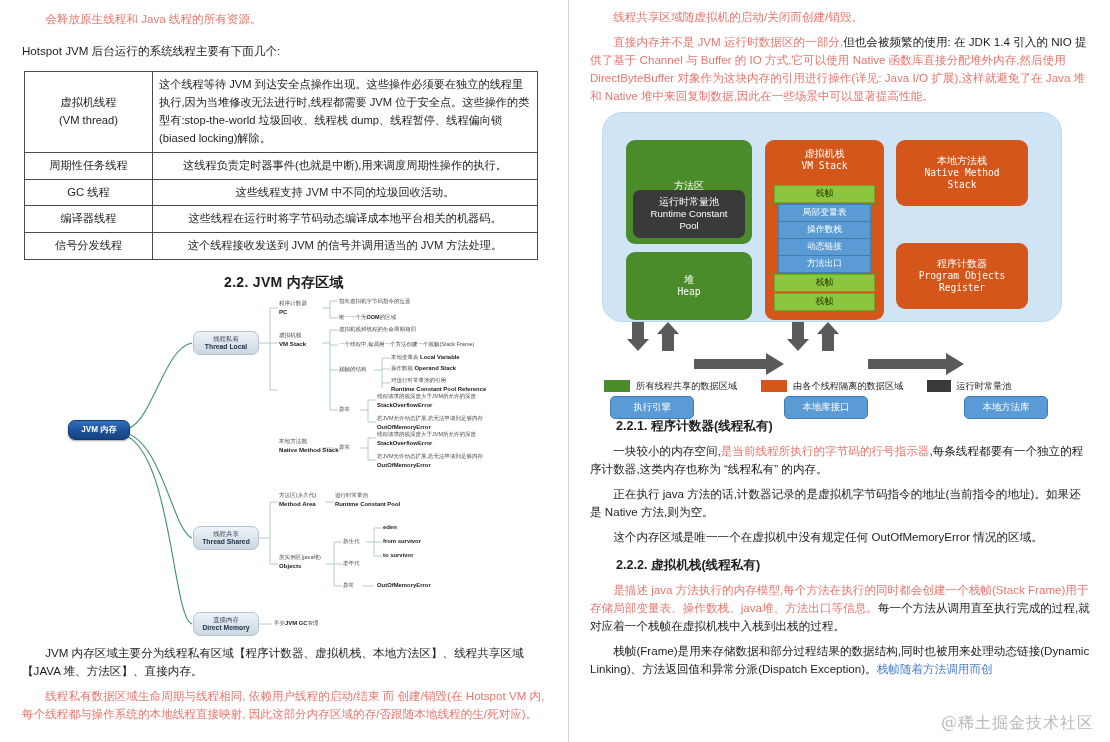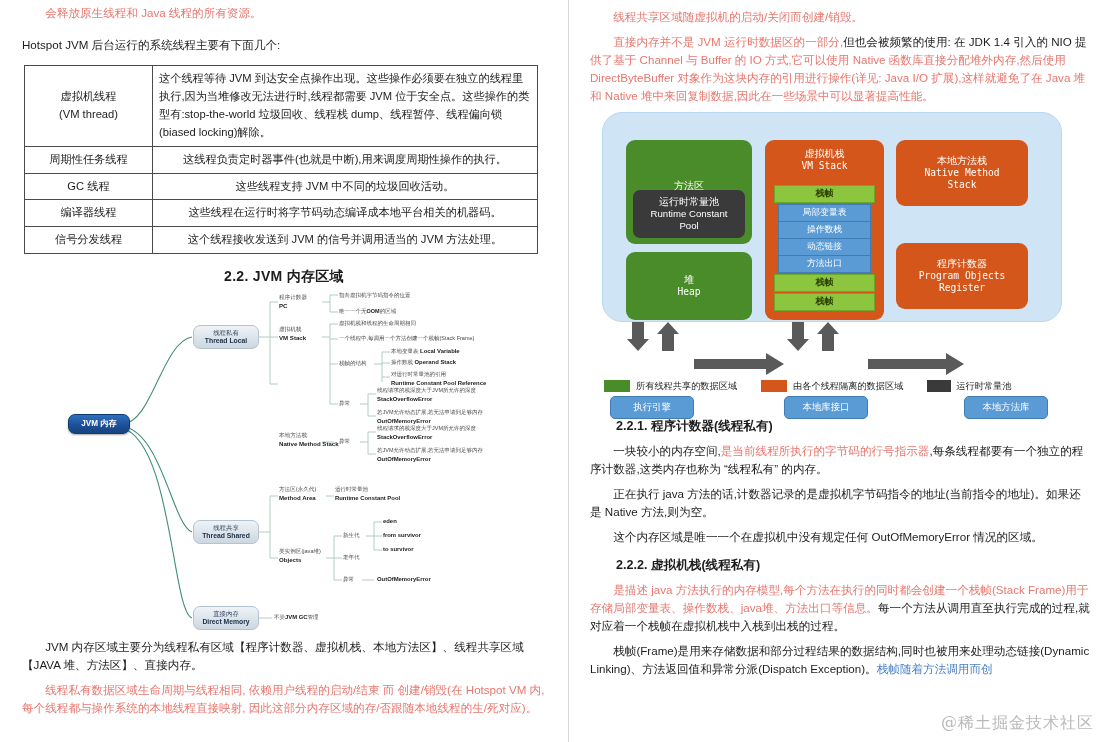--- a/index.html
+++ b/index.html
@@ -6,21 +6,21 @@
   html, body { margin:0; padding:0; }
   body {
     width:1110px; height:742px;
     background:#ffffff;
     font-family:"Liberation Sans","DejaVu Sans",sans-serif;
     color:#1d1d1d;
     overflow:hidden;
   }
   .page { position:relative; width:1110px; height:742px; display:flex; }
   .col { position:relative; height:742px; }
-  .col-left { width:568px; padding:4px 22px 0 22px; }
+  .col-left { width:568px; padding:10px 22px 0 22px; }
   .col-right { width:542px; padding:8px 18px 0 22px; }
   .divider { position:absolute; left:568px; top:0; width:1px; height:742px; background:#d8d8d8; }
 
   p { margin:0 0 7px 0; line-height:1.55; font-size:11.6px; }
   .indent { text-indent:2em; }
   .red { color:#e8776e; }
   .blue { color:#4b7fc4; }
   .dark { color:#1d1d1d; }
 
   
@@ -93,21 +93,21 @@
     font-family:"DejaVu Sans Mono","Liberation Mono",monospace;
   }
   .jvm-box .cn { font-size:10px; font-family:"Liberation Sans","DejaVu Sans",sans-serif; }
   .jvm-box .en { font-size:9.6px; }
   .green { background:#4a8c2a; }
   .orange { background:#d4561a; }
   .darkbox { background:#3a3a3a; border-radius:7px; }
   .frame-green {
     background:#8cc63f; border:1px solid #6fa52d; color:#2c3e00;
     display:flex; align-items:center; justify-content:center;
-    font-size:9px; font-family:"Liberation Sans","DejaVu Sans",sans-serif;font-weight:bold;
+    font-size:9px; font-family:"Liberation Sans","DejaVu Sans",sans-serif;
   }
   .inner-blue {
     background:#5b9bd5; border:1px solid #3f7cb4; color:#fff;
     display:flex; align-items:center; justify-content:center;
     font-size:8.8px; font-family:"Liberation Sans","DejaVu Sans",sans-serif;
   }
   .jvm-bottom-box {
     position:absolute; background:#5b9bd5; border:1px solid #3f7cb4; border-radius:5px;
     color:#fff; font-size:9.4px;
     display:flex; align-items:center; justify-content:center;

